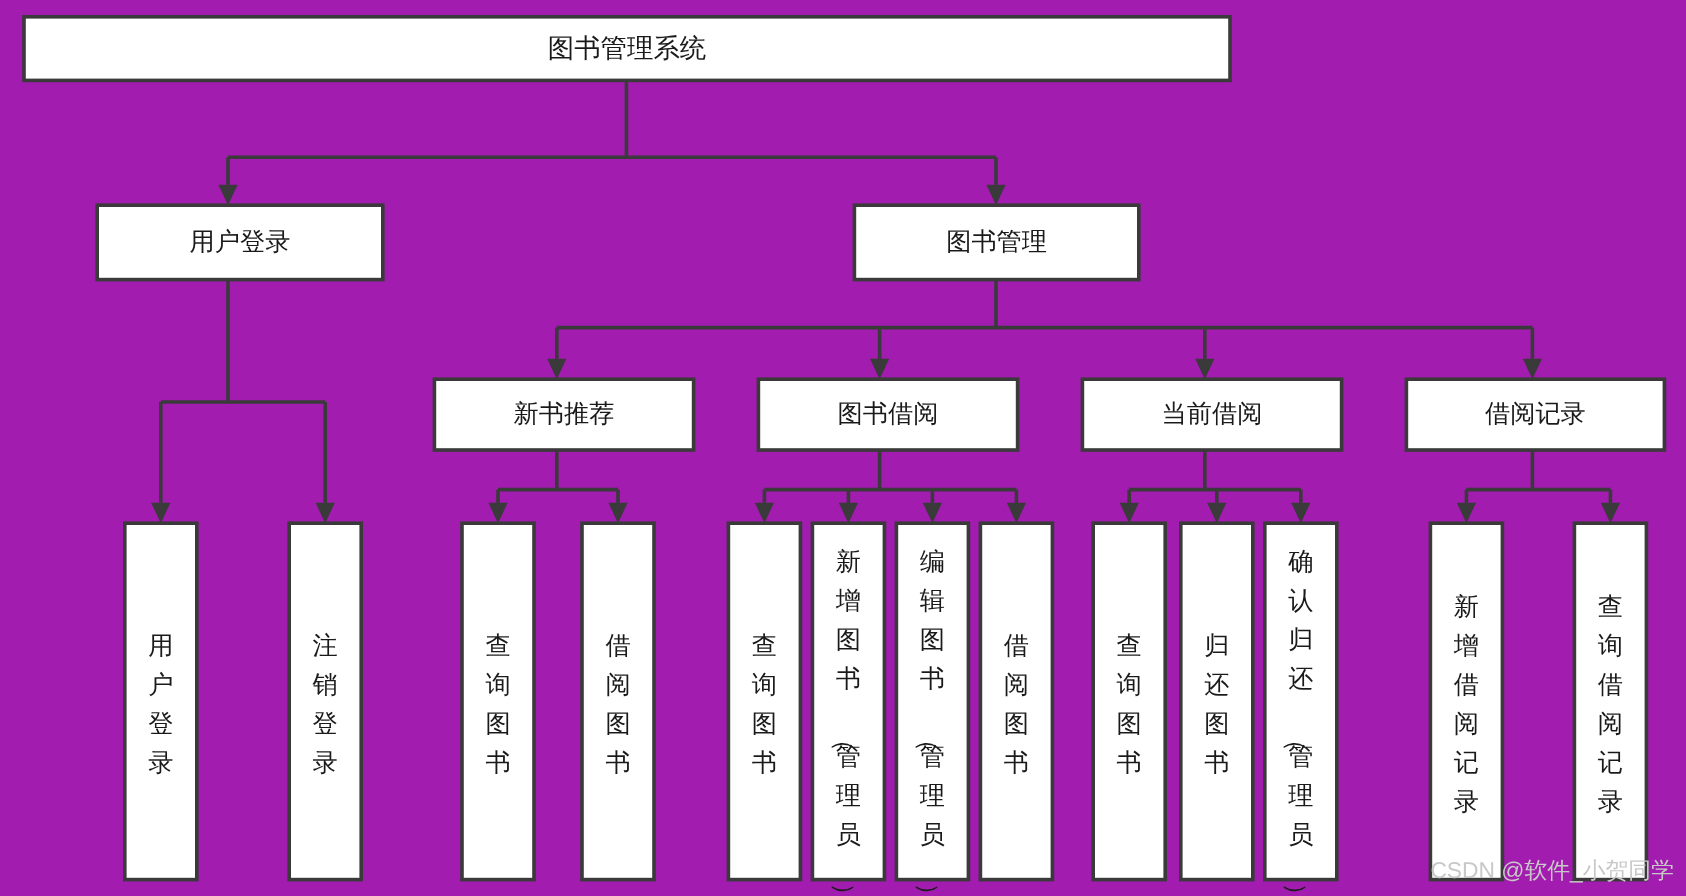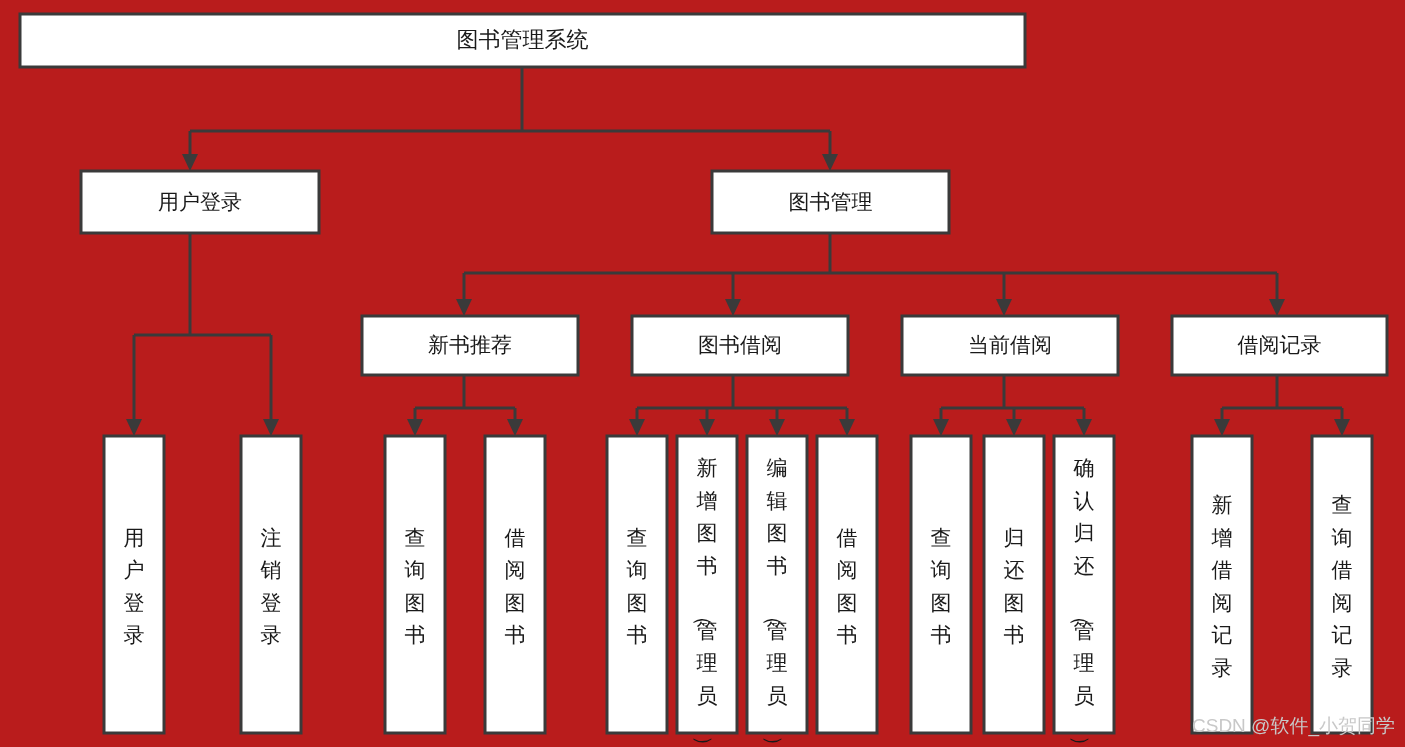--- a/index.html
+++ b/index.html
@@ -64,21 +64,21 @@
     font-family: "Liberation Sans", "DejaVu Sans", sans-serif;
     font-size: 19px;
     color: #c8c8c8;
     white-space: nowrap;
     user-select: none;
   }
 </style>
 </head>
 <body>
 
-<div id="diagram-root" style="background: #b91c1c;">
+<div id="diagram-root" style="background: #a21caf;">
   <svg id="tree-svg" viewBox="0 0 1405 747" xmlns="http://www.w3.org/2000/svg">
     <g id="connectors-layer">
         <g>
           <path class="connector-line" d="M 522 67 L 522 131"></path>
           <path class="connector-line" d="M 190 131 L 830 131"></path>
           <path class="connector-line" d="M 190 131 L 190 154"></path>
           <path class="connector-arrow" d="M 182 154 L 198 154 L 190 171 Z"></path>
           <path class="connector-line" d="M 830 131 L 830 154"></path>
           <path class="connector-arrow" d="M 822 154 L 838 154 L 830 171 Z"></path>
         </g>

